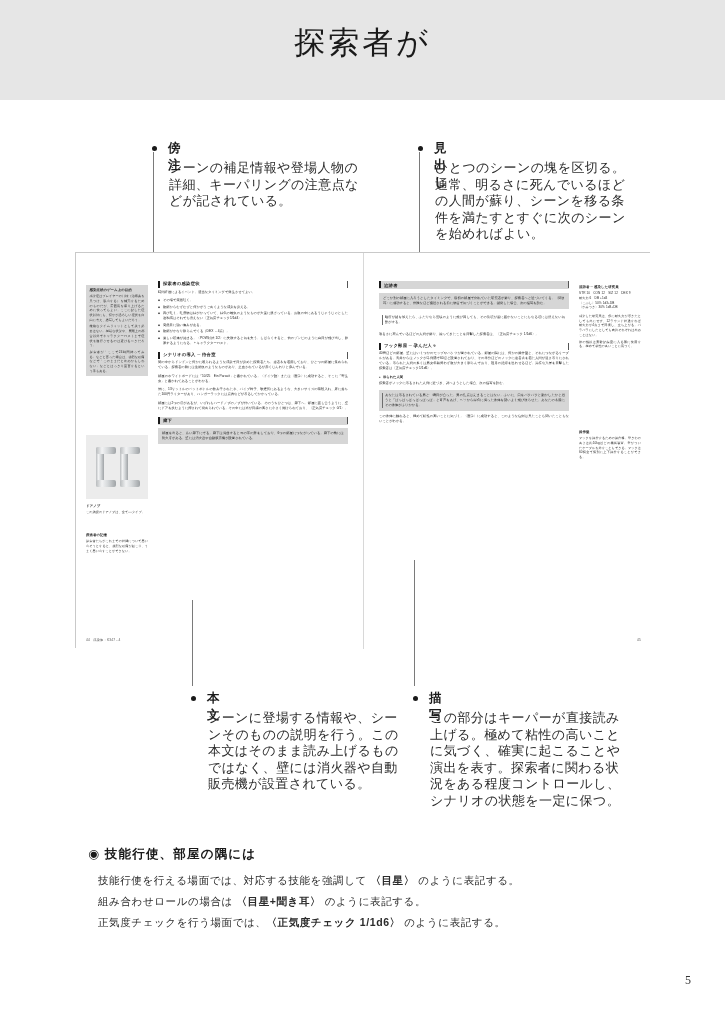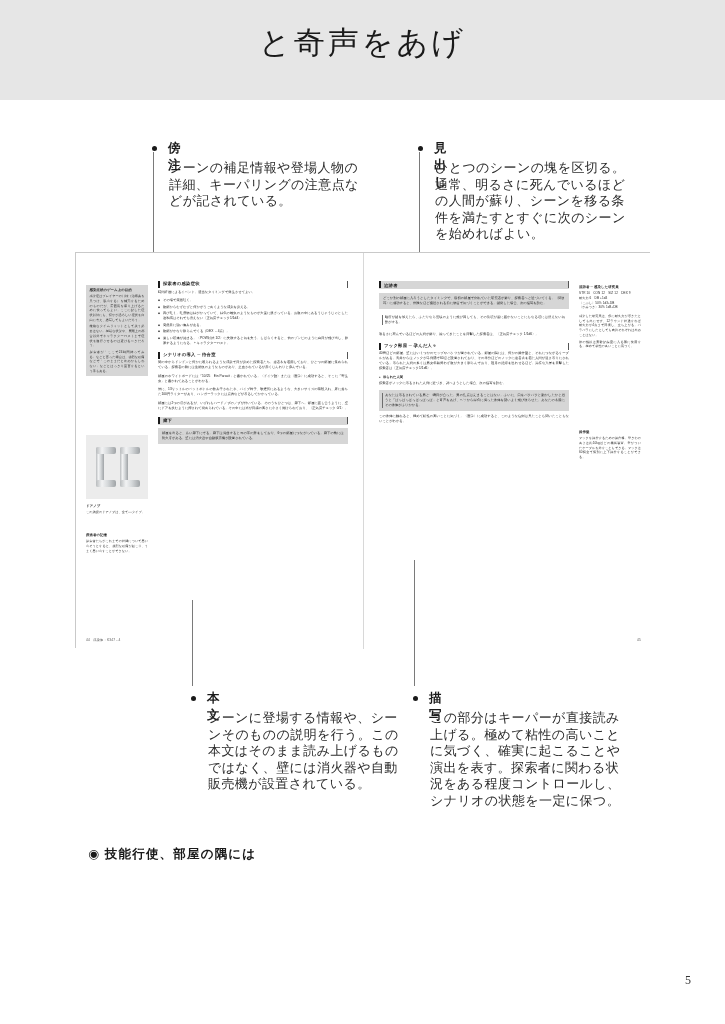--- a/index.html
+++ b/index.html
@@ -128,21 +128,21 @@
   .page-num {
     position:absolute; right:34px; bottom:36px;
     font-size:12px; color:#333;
     font-family:"Liberation Serif","DejaVu Serif",serif;
   }
 </style>
 </head>
 <body>
 
 <div class="title-band"></div>
-<div class="title-text">と奇声をあげ</div>
+<div class="title-text">探索者が</div>
 
 <div class="callout" style="left:152px; top:140px;">
   <span class="dot"></span>
   <span class="c-title">傍注</span>
   <span class="c-body">シーンの補足情報や登場人物の詳細、キーパリングの注意点などが記されている。</span>
 </div>
 <div class="leader" style="left:153px; top:152px; height:100px;"></div>
 
 <div class="callout" style="left:418px; top:140px;">
   <span class="dot"></span>
@@ -273,15 +273,24 @@
 
 <div class="leader" style="left:414px; top:560px; height:126px;"></div>
 <div class="callout" style="left:413px; top:690px;">
   <span class="dot"></span>
   <span class="c-title">描写</span>
   <span class="c-body">この部分はキーパーが直接読み上げる。極めて粘性の高いことに気づく、確実に起こることや演出を表す。探索者に関わる状況をある程度コントロールし、シナリオの状態を一定に保つ。</span>
 </div>
 
 <div class="sec-head">◉ 技能行使、部屋の隅には</div>
 <div class="sec-body">
+  <div>
+    <span>技能行使を行える場面では、対応する技能を強調して </span><b>〈目星〉</b><span> のように表記する。</span>
+  </div>
+  <div>
+    <span>組み合わせロールの場合は </span><b>〈目星+聞き耳〉</b><span> のように表記する。</span>
+  </div>
+  <div>
+    <span>正気度チェックを行う場面では、</span><b>〈正気度チェック 1/1d6〉</b><span> のように表記する。</span>
+  </div>
 </div>
 
 <div class="page-num">5</div>
 
 </body></html>

